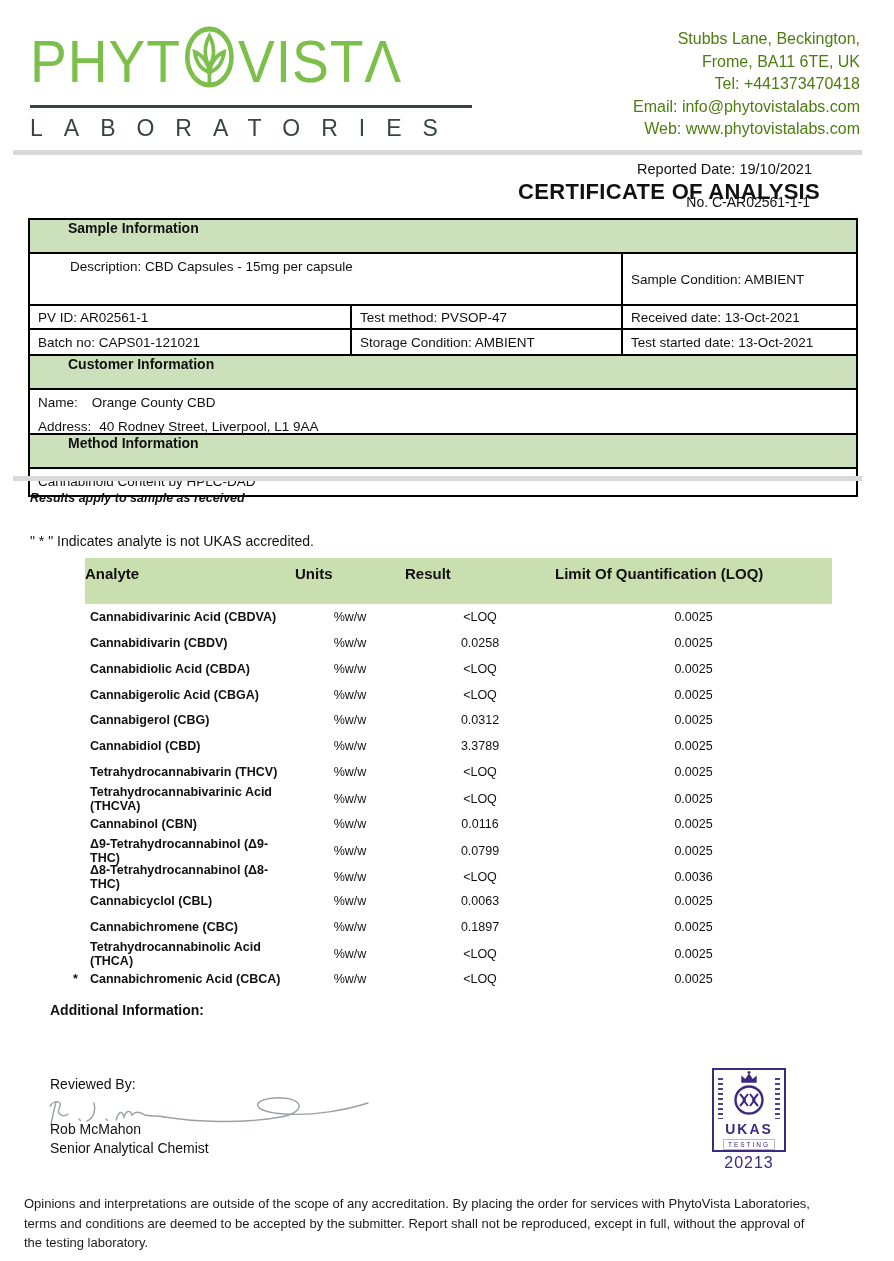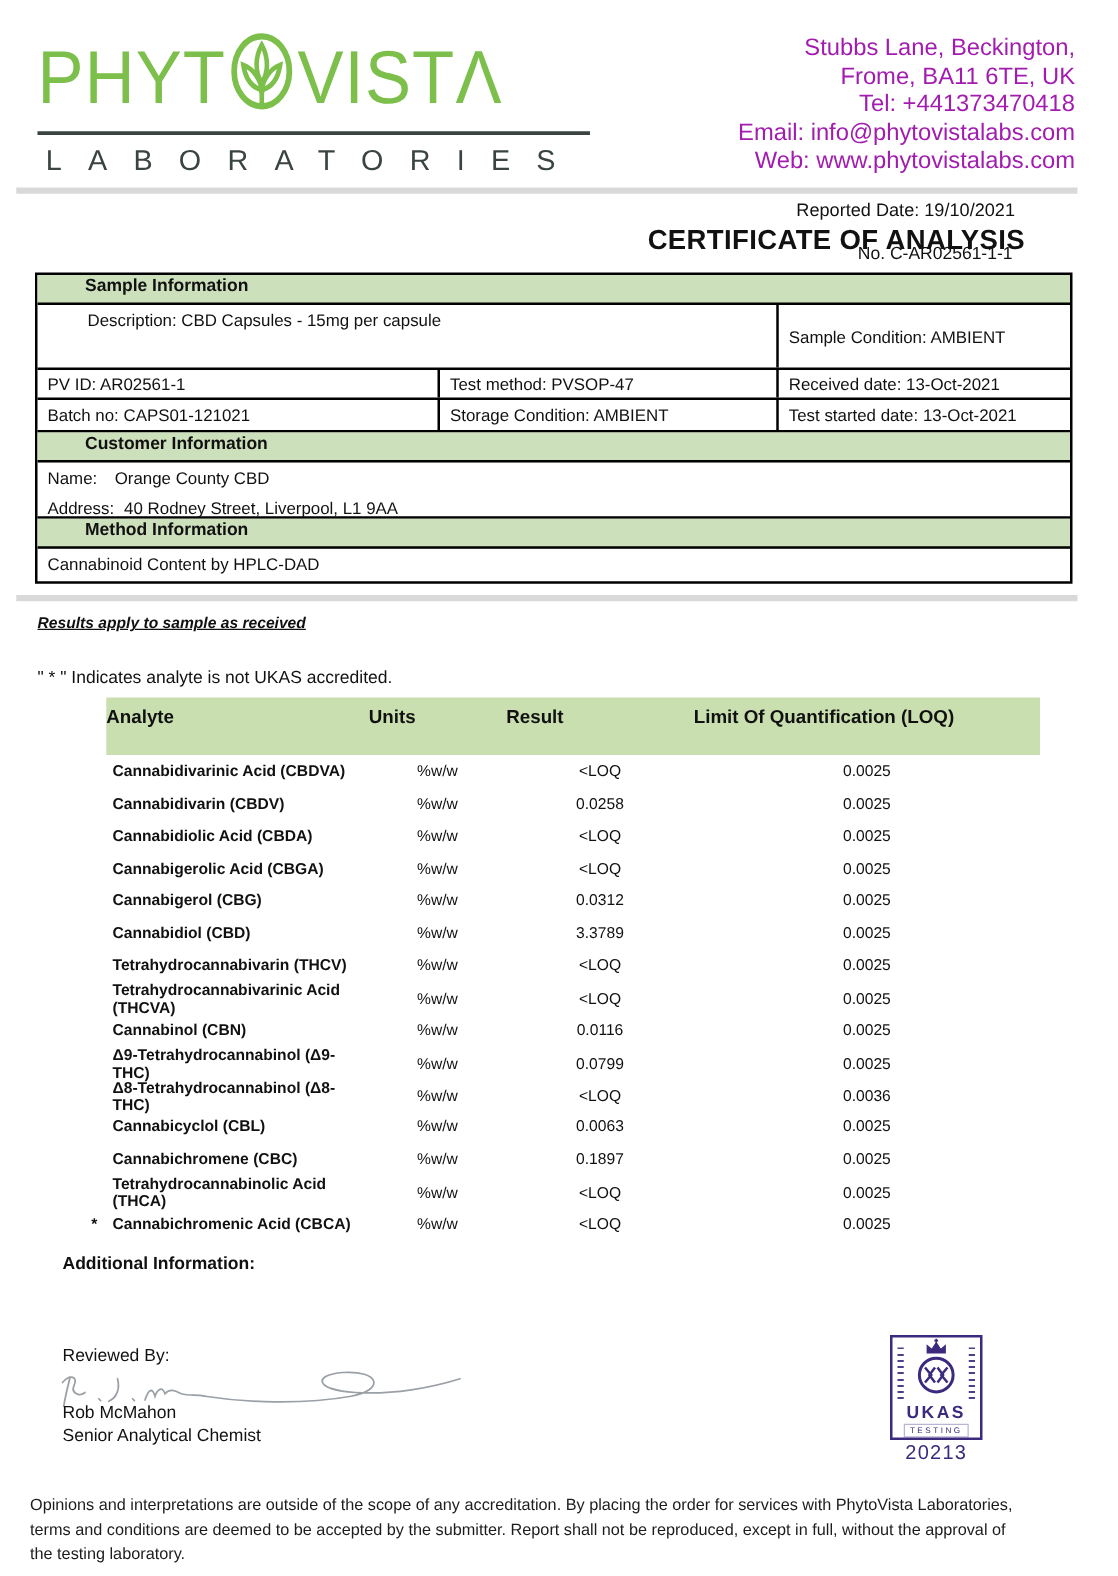--- a/index.html
+++ b/index.html
@@ -7,52 +7,52 @@
   .page {
     position:relative; width:894px; height:1261px; background:#fff;
     font-family:"Liberation Sans", sans-serif; color:#111; overflow:hidden;
   }
 
   
   .logo { position:absolute; left:30px; top:26px; }
   .brand { display:flex; align-items:center; color:#7cbf4a; font-size:60px; font-weight:400; letter-spacing:1px; line-height:1; transform:scaleX(0.92); transform-origin:left; }
   .brand .leaf { margin:0 3px; }
   .logo-divider { width:442px; height:3px; background:#3a4442; margin-top:7px; }
-  .laboratories { font-size:23px; color:#3a4442; letter-spacing:21px; margin-top:7px; white-space:nowrap;text-align:center; }
-
-  .address { position:absolute; right:34px; top:28px; text-align:right; font-size:19px; line-height:22.5px; color:#a21caf; }
+  .laboratories { font-size:23px; color:#3a4442; letter-spacing:21px; margin-top:7px; white-space:nowrap; }
+
+  .address { position:absolute; right:34px; top:28px; text-align:right; font-size:16px; line-height:22.5px; color:#4d7c0f; }
 
   .gray-divider { position:absolute; left:13px; width:849px; height:5px; background:#d9d9d9; }
   .gd1 { top:150px; } .gd2 { top:476px; }
 
   .reported-date { position:absolute; right:82px; top:161px; font-size:14.5px;margin-left:44px; }
   .coa-title { position:absolute; left:0; top:179px; width:820px; text-align:right; font-size:22px; font-weight:bold; letter-spacing:0.3px; }
   .cert-no { position:absolute; right:84px; top:194px; font-size:14px; }
 
   
   .info-table { position:absolute; left:28px; top:218px; width:830px; border:2px solid #000; background:#fff; }
-  .bar { background:#cde0bc; border-bottom:2px solid #000; height:24px; line-height:17px; padding-left:38px; font-weight:bold; font-size:14px; }
+  .bar { background:#cde0bc; border-bottom:2px solid #000; height:34px; line-height:17px; padding-left:38px; font-weight:bold; font-size:14px; }
   .row { display:grid; border-bottom:2px solid #000; font-size:13.5px; }
   .row-desc { grid-template-columns:593px auto; height:52px; }
   .row-desc .cell { padding:5px 8px; }
   .row-desc .cell-l { border-right:2px solid #000;padding-left:40px; }
   .row-desc .cell-r { display:flex; align-items:center; }
   .row-3 { grid-template-columns:322px 271px auto; }
   .row-3 .cell { display:flex; align-items:center; padding-left:8px; }
   .row-3 .cell:not(:last-child) { border-right:2px solid #000; }
   .h22 { height:24px; } .h25 { height:26px; }
   .box { border-bottom:2px solid #000; font-size:13.5px; padding:5px 0 0 8px; }
   .cust-box { height:45px; }
   .cust-line2 { margin-top:9px; }
   .lbl-gap-name { margin-left:14px; }
   .lbl-gap-addr { margin-left:8px; }
   .method-box { height:26px; border-bottom:none; }
 
   
-  .results-note { position:absolute; left:30px; top:491px; font-size:12.5px; font-weight:bold; font-style:italic;text-decoration:underline; }
+  .results-note { position:absolute; left:30px; top:491px; font-size:12.5px; font-weight:bold; font-style:italic; }
   .accred-note { position:absolute; left:30px; top:533px; font-size:14px; }
 
   
   .results-banner { position:absolute; left:85px; top:558px; width:747px; height:46px; background:#c9dfaf;
     display:grid; grid-template-columns:210px 110px 150px 277px; padding-top:7px; }
   .results-banner .hcell { text-align:left; font-weight:bold; font-size:15px; }
   .results-rows { position:absolute; left:70px; top:604px; width:762px; }
   .r-row { display:grid; grid-template-columns:225px 110px 150px 277px; height:25.87px; align-items:center; font-size:12.5px; }
   .c-analyte { position:relative; padding-left:20px; font-weight:bold; text-align:left; }
   .c-flag { position:absolute; left:3px; top:50%; transform:translateY(-50%); font-weight:bold; width:14px; }

